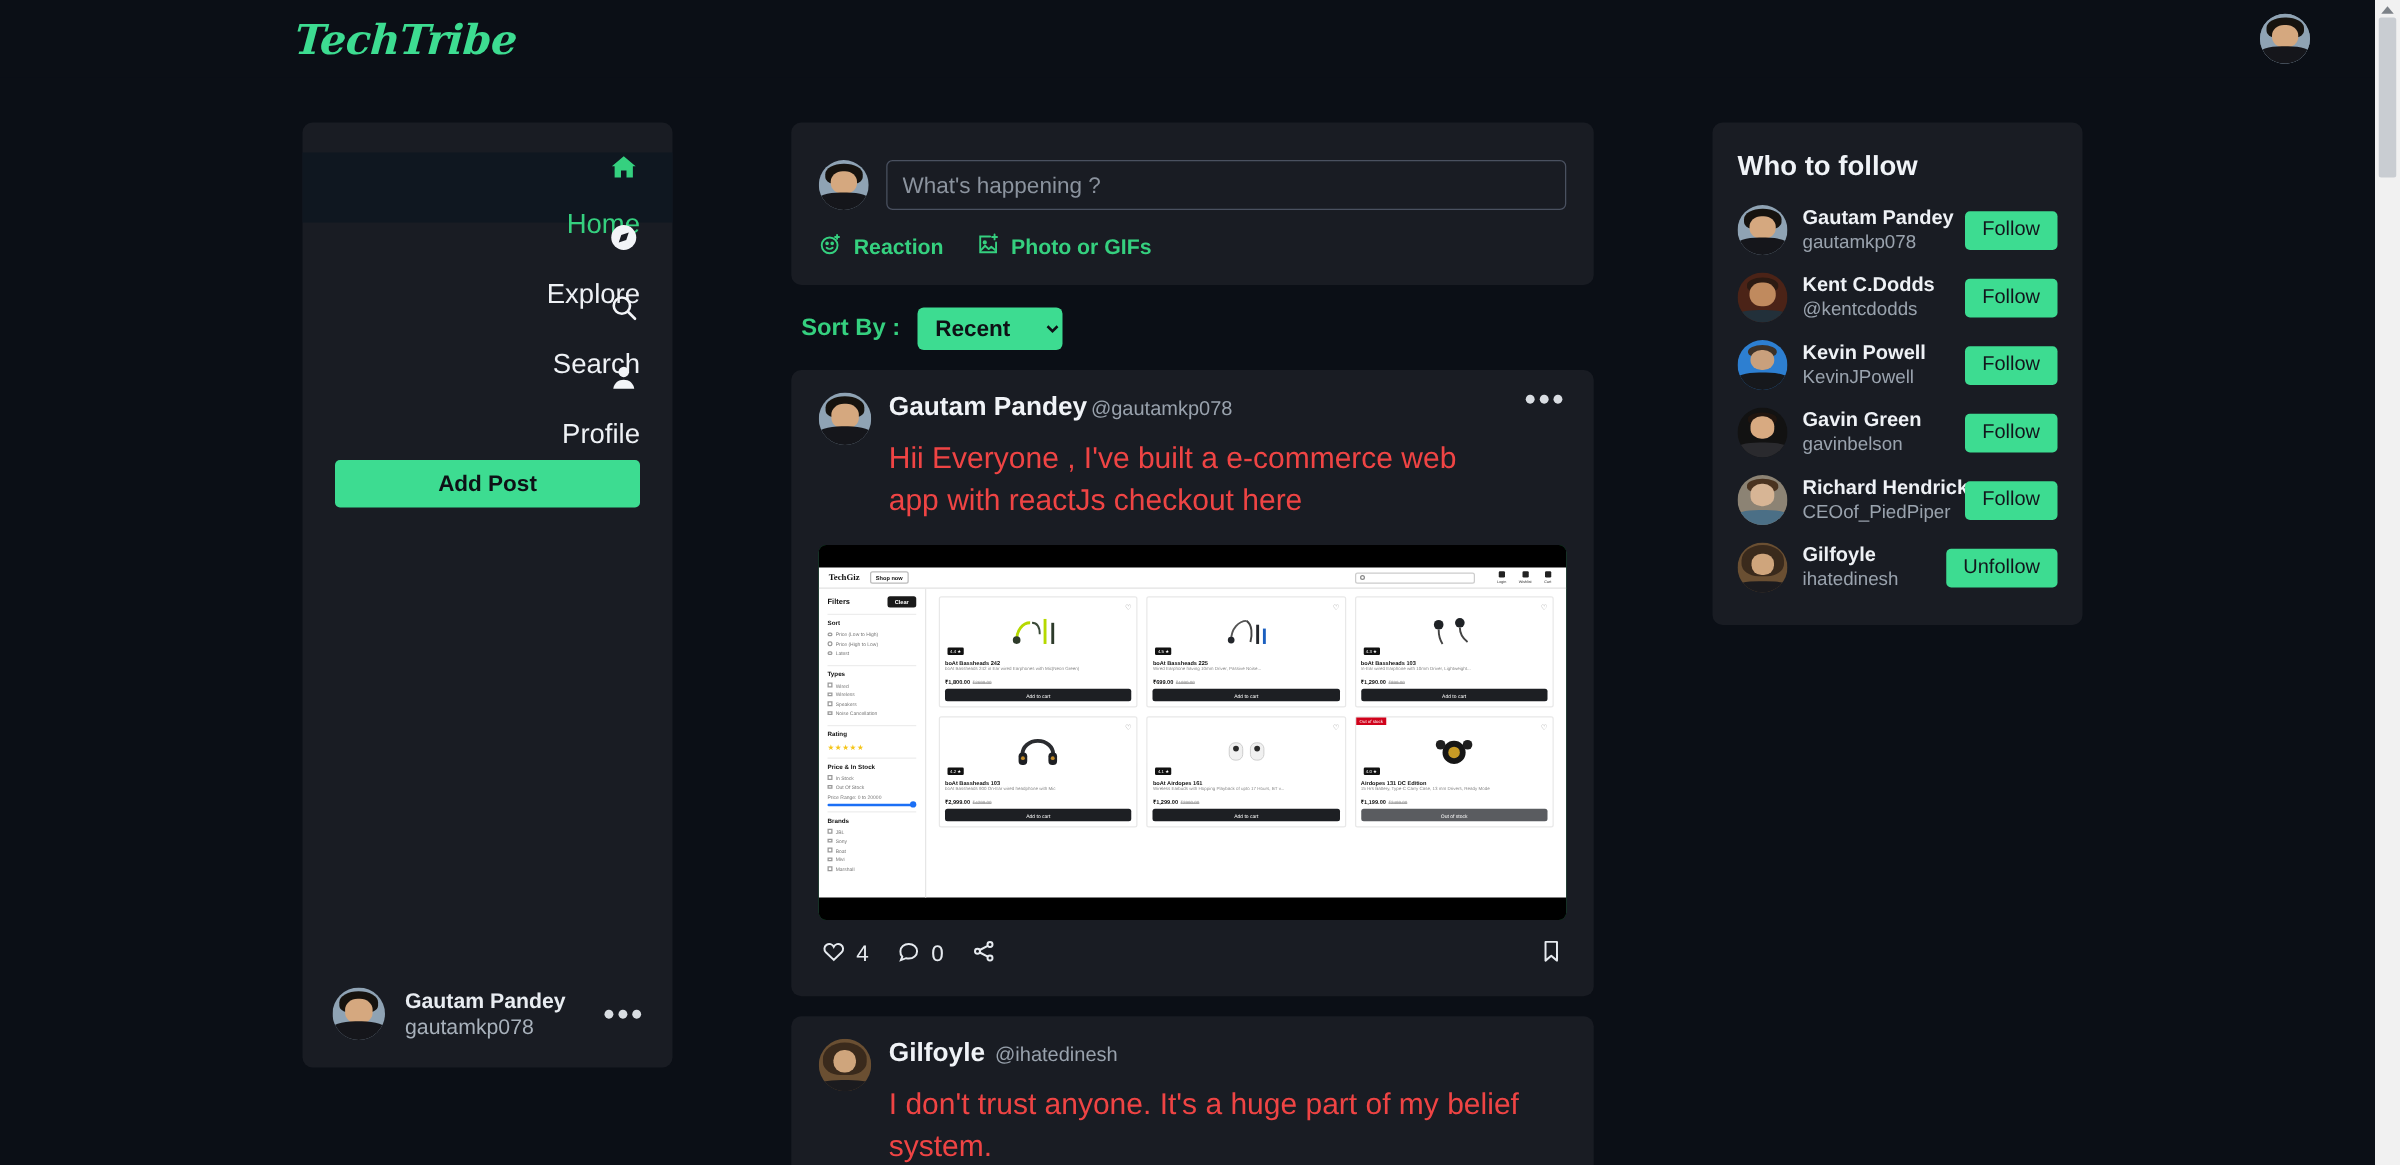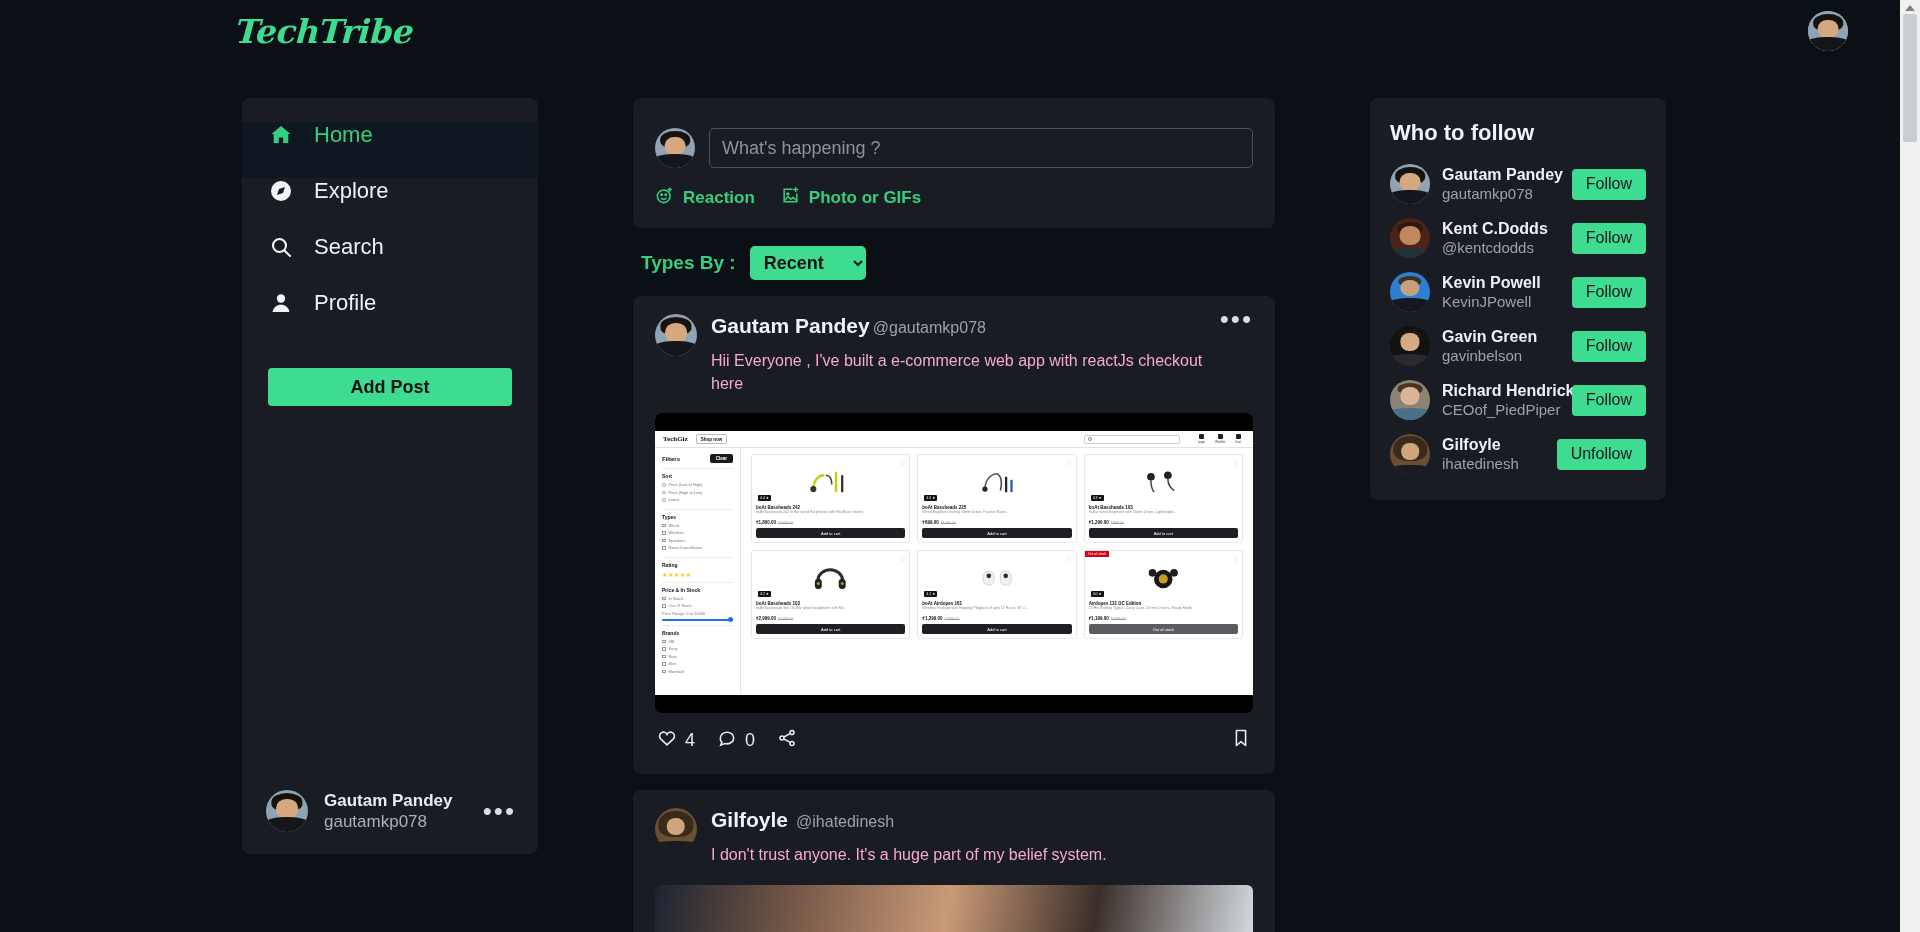--- a/index.html
+++ b/index.html
@@ -78,24 +78,25 @@
   
   .sidebar {
     width: 296px; margin-left: 242px; margin-top: 36px;
     background: #191c23; border-radius: 8px;
     padding: 24px 0 0 0;
     height: 756px;
     display: flex; flex-direction: column;
   }
   .nav { display: flex; flex-direction: column; }
   .nav-item {
-    display: flex; align-items: flex-start; gap: 20px;
+    display: flex; align-items: flex-end; gap: 20px;
     height: 56px; padding: 0 26px;
     color: #eef1f5; font-size: 22px;
     cursor: pointer;
+    flex-direction: column;
   }
   .nav-item.active { background: #0f1720; color: #35d07f; }
   .nav-item .nav-ico { width: 26px; height: 26px; display: flex; align-items: center; justify-content: center; }
   .nav-item svg { display: block; }
   .addpost {
     margin: 22px 26px 0 26px;
     height: 38px;
     background: #3ddc91; color: #0e1116;
     border: none; border-radius: 4px;
     font-size: 18px; font-weight: bold;
@@ -141,21 +142,21 @@
     font-family: "Liberation Sans", sans-serif;
     cursor: pointer;
   }
 
   .post { margin-bottom: 16px; padding: 18px 22px 8px 22px; }
   .post-head { display: flex; align-items: flex-start; gap: 14px; }
   .post-head-main { flex: 1; }
   .post-name-row { display: flex; align-items: baseline; gap: 3px; }
   .post-name { color: #f0f3f7; font-size: 21px; font-weight: bold; }
   .post-handle { color: #99a2ad; font-size: 16px; }
-  .post-body { color: #f9a8d4; font-size: 16px; line-height: 1.42; margin: 12px 0 0 0; max-width: 520px; }
+  .post-body { color: #ef4444; font-size: 24px; line-height: 1.42; margin: 12px 0 0 0; max-width: 520px; }
   .post-media { margin: 18px 0 0 0; border-radius: 6px; overflow: hidden; background: #15803d; height: 300px; position: relative; }
   .post-actions { display: flex; align-items: center; gap: 22px; padding: 14px 2px 12px 2px; }
   .act { display: flex; align-items: center; gap: 8px; color: #e6eaef; font-size: 18px; cursor: pointer; }
   .act-spacer { flex: 1; }
 
   
   .tg { position: absolute; inset: 0; background: #000; }
   .tg-inner { position: absolute; left: 0; right: 0; top: 18px; bottom: 18px; background: #fff; }
   .tg-head { height: 17px; border-bottom: 1px solid #e2e2e2; display: flex; align-items: center; padding: 0 8px; gap: 8px; }
   .tg-logo { font-size: 7px; font-weight: bold; color: #111; font-family: "Liberation Serif", serif; }
@@ -328,21 +329,21 @@
                 <path d="M4.6 18l4.4-4.6 3.6 3.4 2.6-2.4 4.2 3.6" stroke-linejoin="round"></path>
                 <path d="M18.5 2v5M16 4.5h5" stroke-linecap="round"></path>
               </svg>
             </span>
             <span>Photo or GIFs</span>
           </div>
         </div>
       </div>
 
       <div class="sortrow">
-        <span class="sortlabel">Types By :</span>
+        <span class="sortlabel">Sort By :</span>
         <select class="sortselect">
           <option>Recent</option>
           <option>Trending</option>
           <option>Oldest</option>
         </select>
       </div>
 
       <div class="card post">
         <div class="post-head">
           <div class="av av-gautam" style="width:42px;height:42px;">

